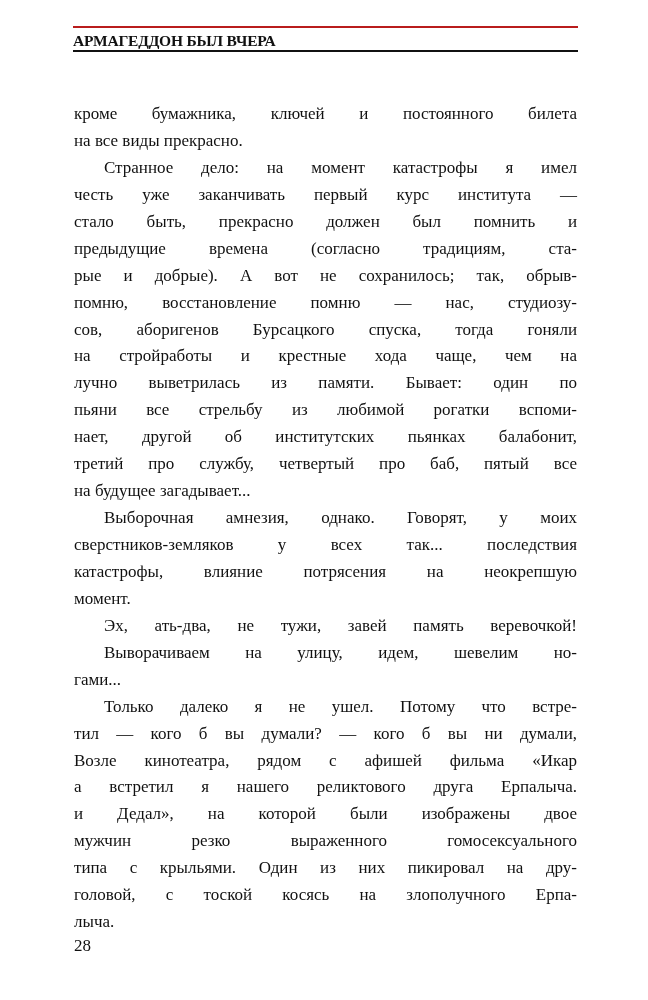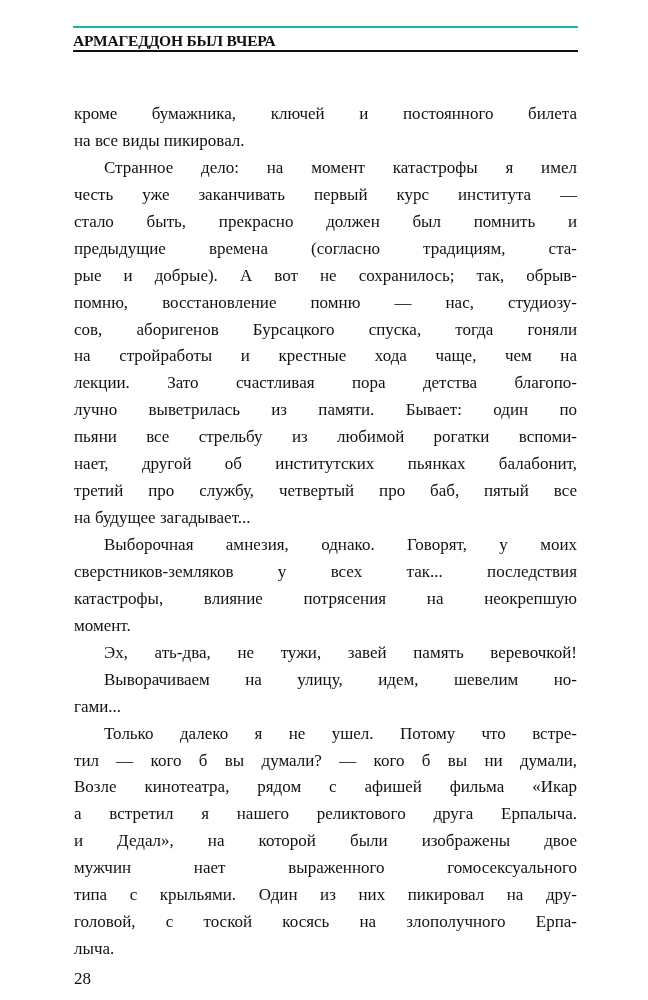--- a/index.html
+++ b/index.html
@@ -21,21 +21,21 @@
       top: 0;
       width: 505px;
       height: 1000px;
     }
     .running-head {
       position: absolute;
       left: -1px;
       top: 26px;
       width: 505px;
       height: 26px;
-      border-top: 2px solid #14b8a6;
+      border-top: 2px solid #b91c1c;
       border-bottom: 2px solid #111;
       box-sizing: border-box;
     }
     .running-head-title {
       position: absolute;
       left: 0;
       top: 4px;
       font-family: "Liberation Serif", serif;
       font-weight: bold;
       font-size: 15.5px;
@@ -61,62 +61,61 @@
     }
     .line.indent {
       padding-left: 30px;
     }
     .line.last {
       text-align-last: left;
     }
     .folio {
       position: absolute;
       left: 0;
-      top: 969px;
+      top: 936px;
       font-size: 17px;
       line-height: 20px;
     }
   </style>
 </head>
 <body>
 
 <div class="page">
   <div class="running-head">
     <span class="running-head-title">АРМАГЕДДОН БЫЛ ВЧЕРА</span>
   </div>
 
   <div class="body-text" id="body-text">
       <span class="line">кроме бумажника, ключей и постоянного билета</span>
-      <span class="line last">на все виды пикировал.</span>
+      <span class="line last">на все виды прекрасно.</span>
       <span class="line indent">Странное дело: на момент катастрофы я имел</span>
       <span class="line">честь уже заканчивать первый курс института —</span>
       <span class="line">стало быть, прекрасно должен был помнить и</span>
       <span class="line">предыдущие времена (согласно традициям, ста-</span>
       <span class="line">рые и добрые). А вот не сохранилось; так, обрыв-</span>
       <span class="line">помню, восстановление помню — нас, студиозу-</span>
       <span class="line">сов, аборигенов Бурсацкого спуска, тогда гоняли</span>
       <span class="line">на стройработы и крестные хода чаще, чем на</span>
-      <span class="line">лекции. Зато счастливая пора детства благопо-</span>
       <span class="line">лучно выветрилась из памяти. Бывает: один по</span>
       <span class="line">пьяни все стрельбу из любимой рогатки вспоми-</span>
       <span class="line">нает, другой об институтских пьянках балабонит,</span>
       <span class="line">третий про службу, четвертый про баб, пятый все</span>
       <span class="line last">на будущее загадывает...</span>
       <span class="line indent">Выборочная амнезия, однако. Говорят, у моих</span>
       <span class="line">сверстников-земляков у всех так... последствия</span>
       <span class="line">катастрофы, влияние потрясения на неокрепшую</span>
       <span class="line last">момент.</span>
       <span class="line indent">Эх, ать-два, не тужи, завей память веревочкой!</span>
       <span class="line indent">Выворачиваем на улицу, идем, шевелим но-</span>
       <span class="line last">гами...</span>
       <span class="line indent">Только далеко я не ушел. Потому что встре-</span>
       <span class="line">тил — кого б вы думали? — кого б вы ни думали,</span>
       <span class="line">Возле кинотеатра, рядом с афишей фильма «Икар</span>
       <span class="line">а встретил я нашего реликтового друга Ерпалыча.</span>
       <span class="line">и Дедал», на которой были изображены двое</span>
-      <span class="line">мужчин нает выраженного гомосексуального</span>
+      <span class="line">мужчин резко выраженного гомосексуального</span>
       <span class="line">типа с крыльями. Один из них пикировал на дру-</span>
       <span class="line">головой, с тоской косясь на злополучного Ерпа-</span>
       <span class="line last">лыча.</span>
     </div>
 
   <div class="folio">28</div>
 </div>
 
 </body></html>

